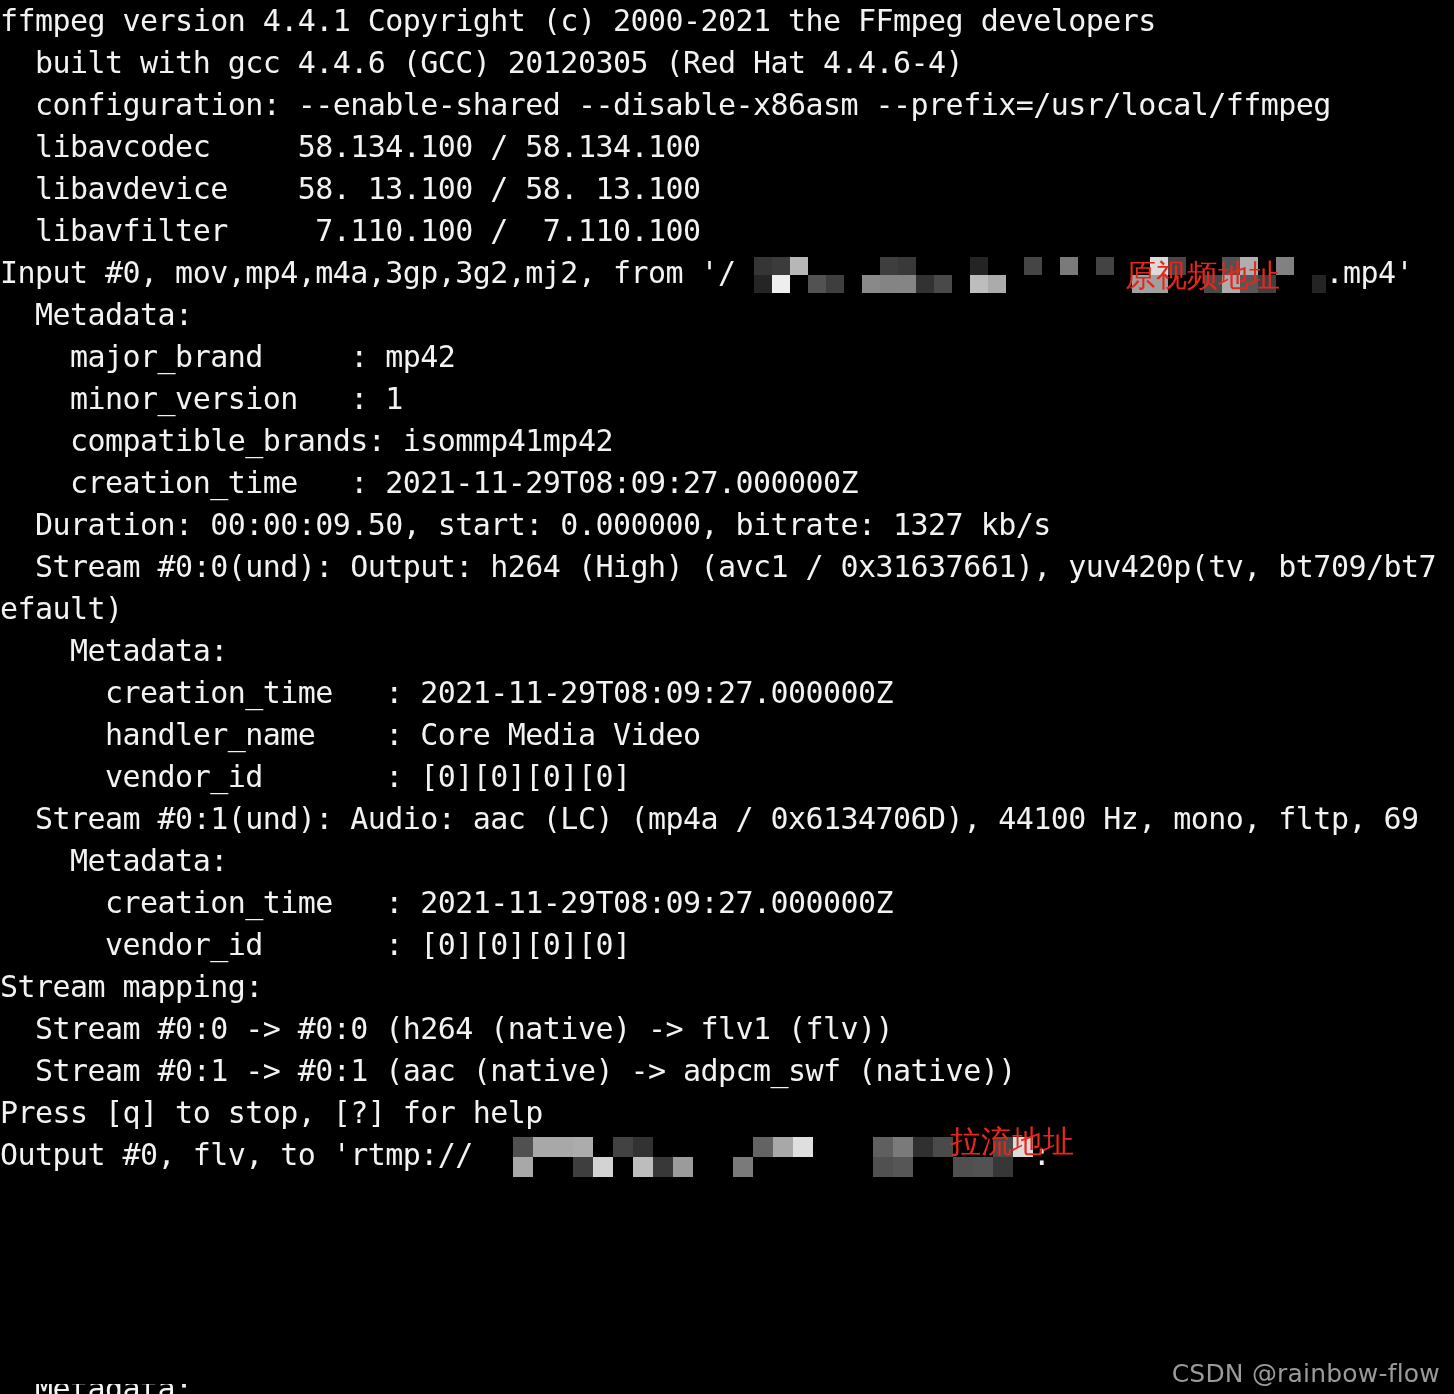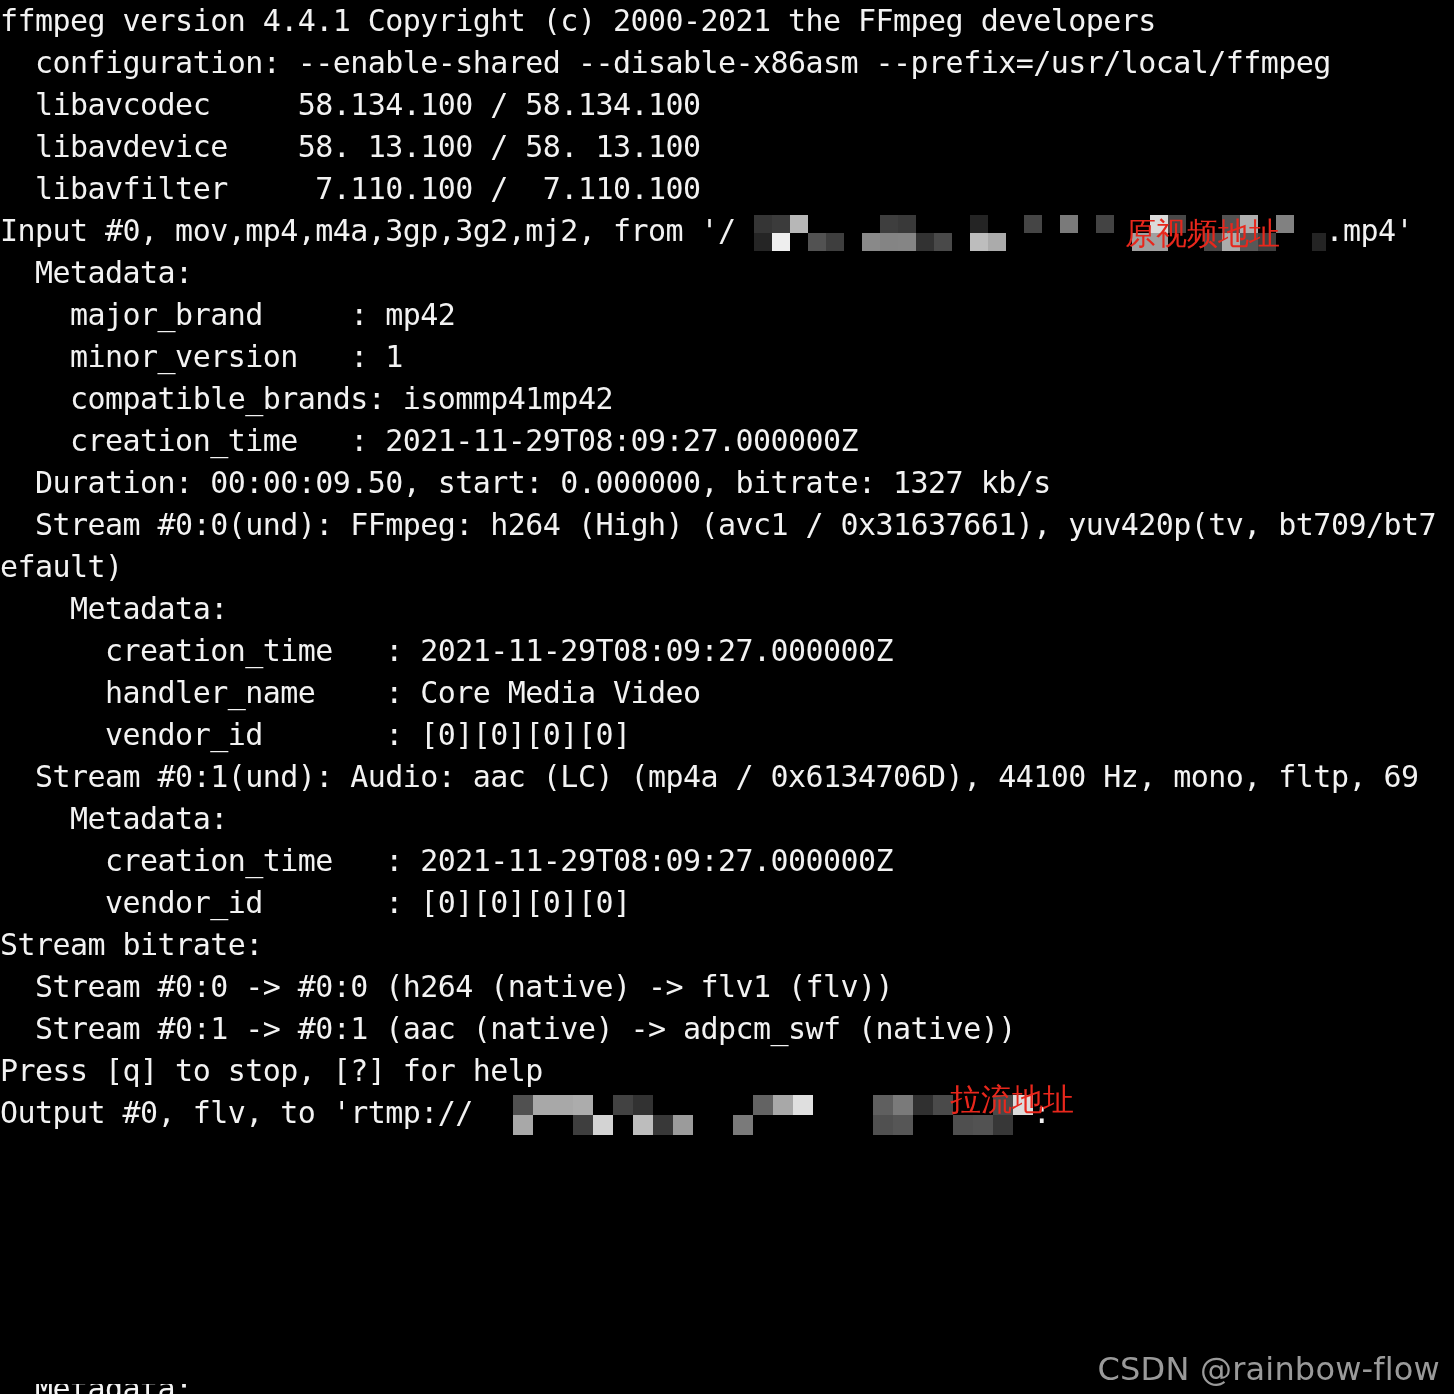--- a/index.html
+++ b/index.html
@@ -61,21 +61,21 @@
     white-space: nowrap;
     letter-spacing: 0px;
   }
 
   .watermark {
     position: absolute;
     right: 14px;
     bottom: 6px;
     color: #9a9a9a;
     font-family: "DejaVu Sans", sans-serif;
-    font-size: 32px;
+    font-size: 25px;
     letter-spacing: 0.2px;
     white-space: nowrap;
   }
 
   .clip-bottom {
     position: absolute;
     left: 0;
     bottom: 0;
     width: 1454px;
     height: 10px;
@@ -84,48 +84,49 @@
   .clip-bottom .term-line {
     margin-top: -16px;
   }
 </style>
 </head>
 <body>
 
 <div id="terminal">
 
   <div class="term-line"><span class="txt">ffmpeg version 4.4.1 Copyright (c) 2000-2021 the FFmpeg developers</span></div>
+  <div class="term-line"><span class="txt">  built with gcc 4.4.6 (GCC) 20120305 (Red Hat 4.4.6-4)</span></div>
   <div class="term-line"><span class="txt">  configuration: --enable-shared --disable-x86asm --prefix=/usr/local/ffmpeg</span></div>
   <div class="term-line"><span class="txt">  libavcodec     58.134.100 / 58.134.100</span></div>
   <div class="term-line"><span class="txt">  libavdevice    58. 13.100 / 58. 13.100</span></div>
   <div class="term-line"><span class="txt">  libavfilter     7.110.100 /  7.110.100</span></div>
 
   <div class="term-line"><span class="txt">Input #0, mov,mp4,m4a,3gp,3g2,mj2, from '/</span><span class="mosaic" id="mosaic-input" style="width: 590px; height: 36px;"><i style="left: 18px; top: 0px; width: 18px; height: 18px; background: rgb(53, 53, 53);"></i><i style="left: 36px; top: 0px; width: 18px; height: 18px; background: rgb(59, 59, 59);"></i><i style="left: 54px; top: 0px; width: 18px; height: 18px; background: rgb(183, 183, 183);"></i><i style="left: 144px; top: 0px; width: 18px; height: 18px; background: rgb(62, 62, 62);"></i><i style="left: 162px; top: 0px; width: 18px; height: 18px; background: rgb(57, 57, 57);"></i><i style="left: 234px; top: 0px; width: 18px; height: 18px; background: rgb(36, 36, 36);"></i><i style="left: 288px; top: 0px; width: 18px; height: 18px; background: rgb(69, 69, 69);"></i><i style="left: 324px; top: 0px; width: 18px; height: 18px; background: rgb(122, 122, 122);"></i><i style="left: 360px; top: 0px; width: 18px; height: 18px; background: rgb(67, 67, 67);"></i><i style="left: 414px; top: 0px; width: 18px; height: 18px; background: rgb(219, 219, 219);"></i><i style="left: 432px; top: 0px; width: 18px; height: 18px; background: rgb(72, 72, 72);"></i><i style="left: 486px; top: 0px; width: 18px; height: 18px; background: rgb(82, 82, 82);"></i><i style="left: 504px; top: 0px; width: 18px; height: 18px; background: rgb(175, 175, 175);"></i><i style="left: 540px; top: 0px; width: 18px; height: 18px; background: rgb(129, 129, 129);"></i><i style="left: 18px; top: 18px; width: 18px; height: 18px; background: rgb(37, 37, 37);"></i><i style="left: 36px; top: 18px; width: 18px; height: 18px; background: rgb(238, 238, 238);"></i><i style="left: 72px; top: 18px; width: 18px; height: 18px; background: rgb(82, 82, 82);"></i><i style="left: 90px; top: 18px; width: 18px; height: 18px; background: rgb(62, 62, 62);"></i><i style="left: 126px; top: 18px; width: 18px; height: 18px; background: rgb(137, 137, 137);"></i><i style="left: 144px; top: 18px; width: 18px; height: 18px; background: rgb(132, 132, 132);"></i><i style="left: 162px; top: 18px; width: 18px; height: 18px; background: rgb(133, 133, 133);"></i><i style="left: 180px; top: 18px; width: 18px; height: 18px; background: rgb(50, 50, 50);"></i><i style="left: 198px; top: 18px; width: 18px; height: 18px; background: rgb(73, 73, 73);"></i><i style="left: 234px; top: 18px; width: 18px; height: 18px; background: rgb(189, 189, 189);"></i><i style="left: 252px; top: 18px; width: 18px; height: 18px; background: rgb(171, 171, 171);"></i><i style="left: 396px; top: 18px; width: 18px; height: 18px; background: rgb(161, 161, 161);"></i><i style="left: 414px; top: 18px; width: 18px; height: 18px; background: rgb(160, 160, 160);"></i><i style="left: 468px; top: 18px; width: 18px; height: 18px; background: rgb(73, 73, 73);"></i><i style="left: 486px; top: 18px; width: 18px; height: 18px; background: rgb(172, 172, 172);"></i><i style="left: 504px; top: 18px; width: 18px; height: 18px; background: rgb(88, 88, 88);"></i><i style="left: 522px; top: 18px; width: 18px; height: 18px; background: rgb(64, 64, 64);"></i><i style="left: 576px; top: 18px; width: 18px; height: 18px; background: rgb(36, 36, 36);"></i></span><span class="txt">.mp4'</span><span class="redact-label" style="left:1125px; top:2px;">原视频地址</span></div>
 
   <div class="term-line"><span class="txt">  Metadata:</span></div>
   <div class="term-line"><span class="txt">    major_brand     : mp42</span></div>
   <div class="term-line"><span class="txt">    minor_version   : 1</span></div>
   <div class="term-line"><span class="txt">    compatible_brands: isommp41mp42</span></div>
   <div class="term-line"><span class="txt">    creation_time   : 2021-11-29T08:09:27.000000Z</span></div>
 
   <div class="term-line"><span class="txt">  Duration: 00:00:09.50, start: 0.000000, bitrate: 1327 kb/s</span></div>
 
-  <div class="term-line"><span class="txt">  Stream #0:0(und): FFmpeg: h264 (High) (avc1 / 0x31637661), yuv420p(tv, bt709/bt7</span></div>
+  <div class="term-line"><span class="txt">  Stream #0:0(und): Output: h264 (High) (avc1 / 0x31637661), yuv420p(tv, bt709/bt7</span></div>
   <div class="term-line"><span class="txt">efault)</span></div>
   <div class="term-line"><span class="txt">    Metadata:</span></div>
   <div class="term-line"><span class="txt">      creation_time   : 2021-11-29T08:09:27.000000Z</span></div>
   <div class="term-line"><span class="txt">      handler_name    : Core Media Video</span></div>
   <div class="term-line"><span class="txt">      vendor_id       : [0][0][0][0]</span></div>
 
   <div class="term-line"><span class="txt">  Stream #0:1(und): Audio: aac (LC) (mp4a / 0x6134706D), 44100 Hz, mono, fltp, 69</span></div>
   <div class="term-line"><span class="txt">    Metadata:</span></div>
   <div class="term-line"><span class="txt">      creation_time   : 2021-11-29T08:09:27.000000Z</span></div>
   <div class="term-line"><span class="txt">      vendor_id       : [0][0][0][0]</span></div>
 
-  <div class="term-line"><span class="txt">Stream bitrate:</span></div>
+  <div class="term-line"><span class="txt">Stream mapping:</span></div>
   <div class="term-line"><span class="txt">  Stream #0:0 -&gt; #0:0 (h264 (native) -&gt; flv1 (flv))</span></div>
   <div class="term-line"><span class="txt">  Stream #0:1 -&gt; #0:1 (aac (native) -&gt; adpcm_swf (native))</span></div>
 
   <div class="term-line"><span class="txt">Press [q] to stop, [?] for help</span></div>
 
   <div class="term-line"><span class="txt">Output #0, flv, to 'rtmp://</span><span class="mosaic" id="mosaic-output" style="width: 560px; height: 40px;"><i style="left: 40px; top: 0px; width: 20px; height: 20px; background: rgb(80, 80, 80);"></i><i style="left: 60px; top: 0px; width: 20px; height: 20px; background: rgb(168, 168, 168);"></i><i style="left: 80px; top: 0px; width: 20px; height: 20px; background: rgb(168, 168, 168);"></i><i style="left: 100px; top: 0px; width: 20px; height: 20px; background: rgb(172, 172, 172);"></i><i style="left: 140px; top: 0px; width: 20px; height: 20px; background: rgb(66, 66, 66);"></i><i style="left: 160px; top: 0px; width: 20px; height: 20px; background: rgb(50, 50, 50);"></i><i style="left: 280px; top: 0px; width: 20px; height: 20px; background: rgb(99, 99, 99);"></i><i style="left: 300px; top: 0px; width: 20px; height: 20px; background: rgb(168, 168, 168);"></i><i style="left: 320px; top: 0px; width: 20px; height: 20px; background: rgb(223, 223, 223);"></i><i style="left: 400px; top: 0px; width: 20px; height: 20px; background: rgb(95, 95, 95);"></i><i style="left: 420px; top: 0px; width: 20px; height: 20px; background: rgb(122, 122, 122);"></i><i style="left: 440px; top: 0px; width: 20px; height: 20px; background: rgb(48, 48, 48);"></i><i style="left: 460px; top: 0px; width: 20px; height: 20px; background: rgb(74, 74, 74);"></i><i style="left: 520px; top: 0px; width: 20px; height: 20px; background: rgb(74, 74, 74);"></i><i style="left: 540px; top: 0px; width: 20px; height: 20px; background: rgb(220, 220, 220);"></i><i style="left: 40px; top: 20px; width: 20px; height: 20px; background: rgb(168, 168, 168);"></i><i style="left: 100px; top: 20px; width: 20px; height: 20px; background: rgb(62, 62, 62);"></i><i style="left: 120px; top: 20px; width: 20px; height: 20px; background: rgb(211, 211, 211);"></i><i style="left: 160px; top: 20px; width: 20px; height: 20px; background: rgb(189, 189, 189);"></i><i style="left: 180px; top: 20px; width: 20px; height: 20px; background: rgb(56, 56, 56);"></i><i style="left: 200px; top: 20px; width: 20px; height: 20px; background: rgb(155, 155, 155);"></i><i style="left: 260px; top: 20px; width: 20px; height: 20px; background: rgb(122, 122, 122);"></i><i style="left: 400px; top: 20px; width: 20px; height: 20px; background: rgb(80, 80, 80);"></i><i style="left: 420px; top: 20px; width: 20px; height: 20px; background: rgb(86, 86, 86);"></i><i style="left: 480px; top: 20px; width: 20px; height: 20px; background: rgb(79, 79, 79);"></i><i style="left: 500px; top: 20px; width: 20px; height: 20px; background: rgb(82, 82, 82);"></i><i style="left: 520px; top: 20px; width: 20px; height: 20px; background: rgb(55, 55, 55);"></i></span><span class="txt">:</span><span class="redact-label" style="left:950px; top:-14px;">拉流地址</span></div>
 
   <div class="clip-bottom">
     <div class="term-line"><span class="txt">  Metadata:</span></div>
   </div>

